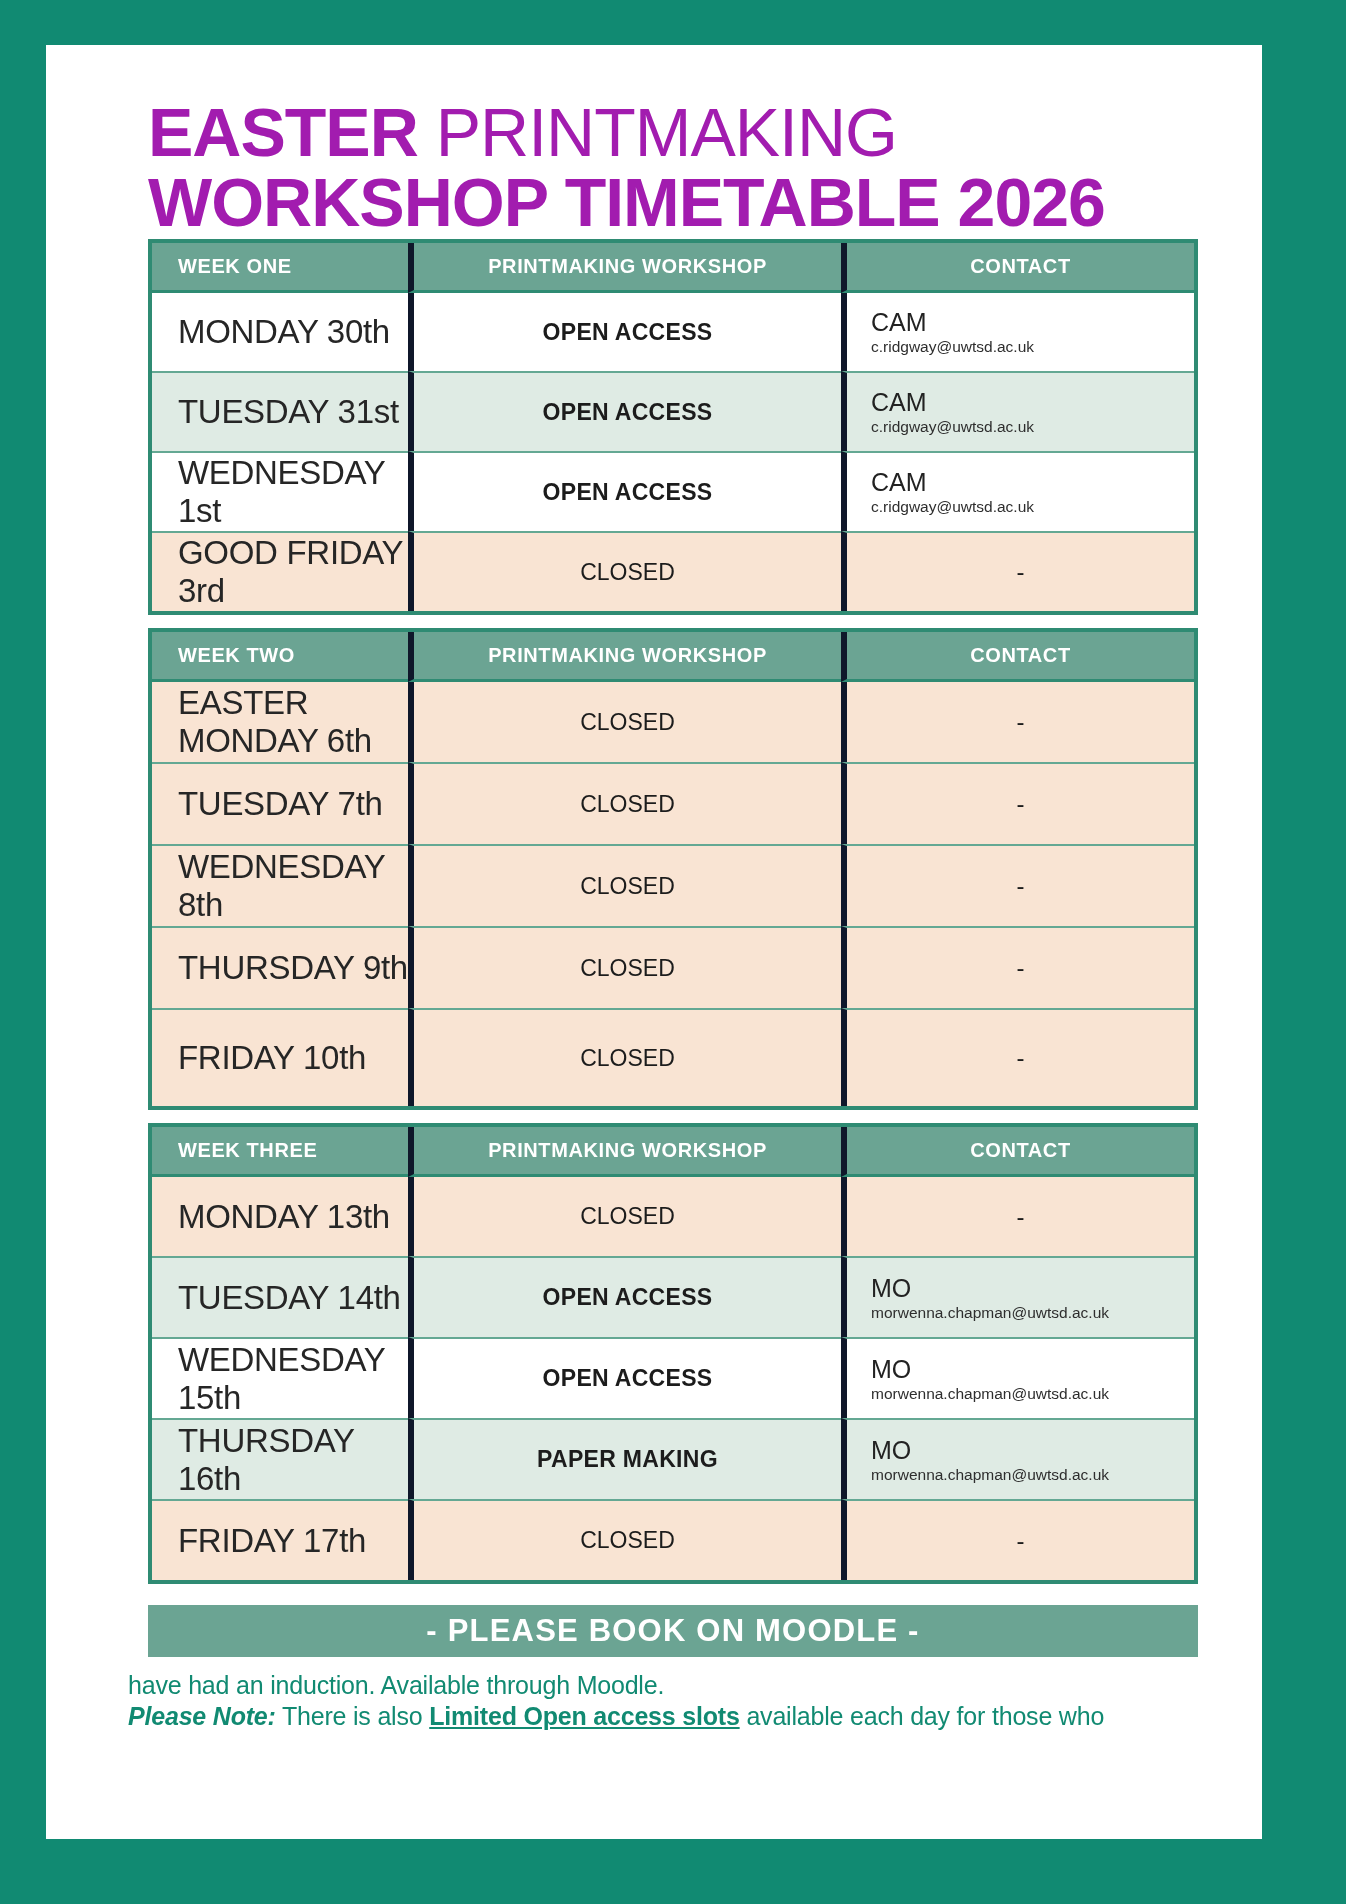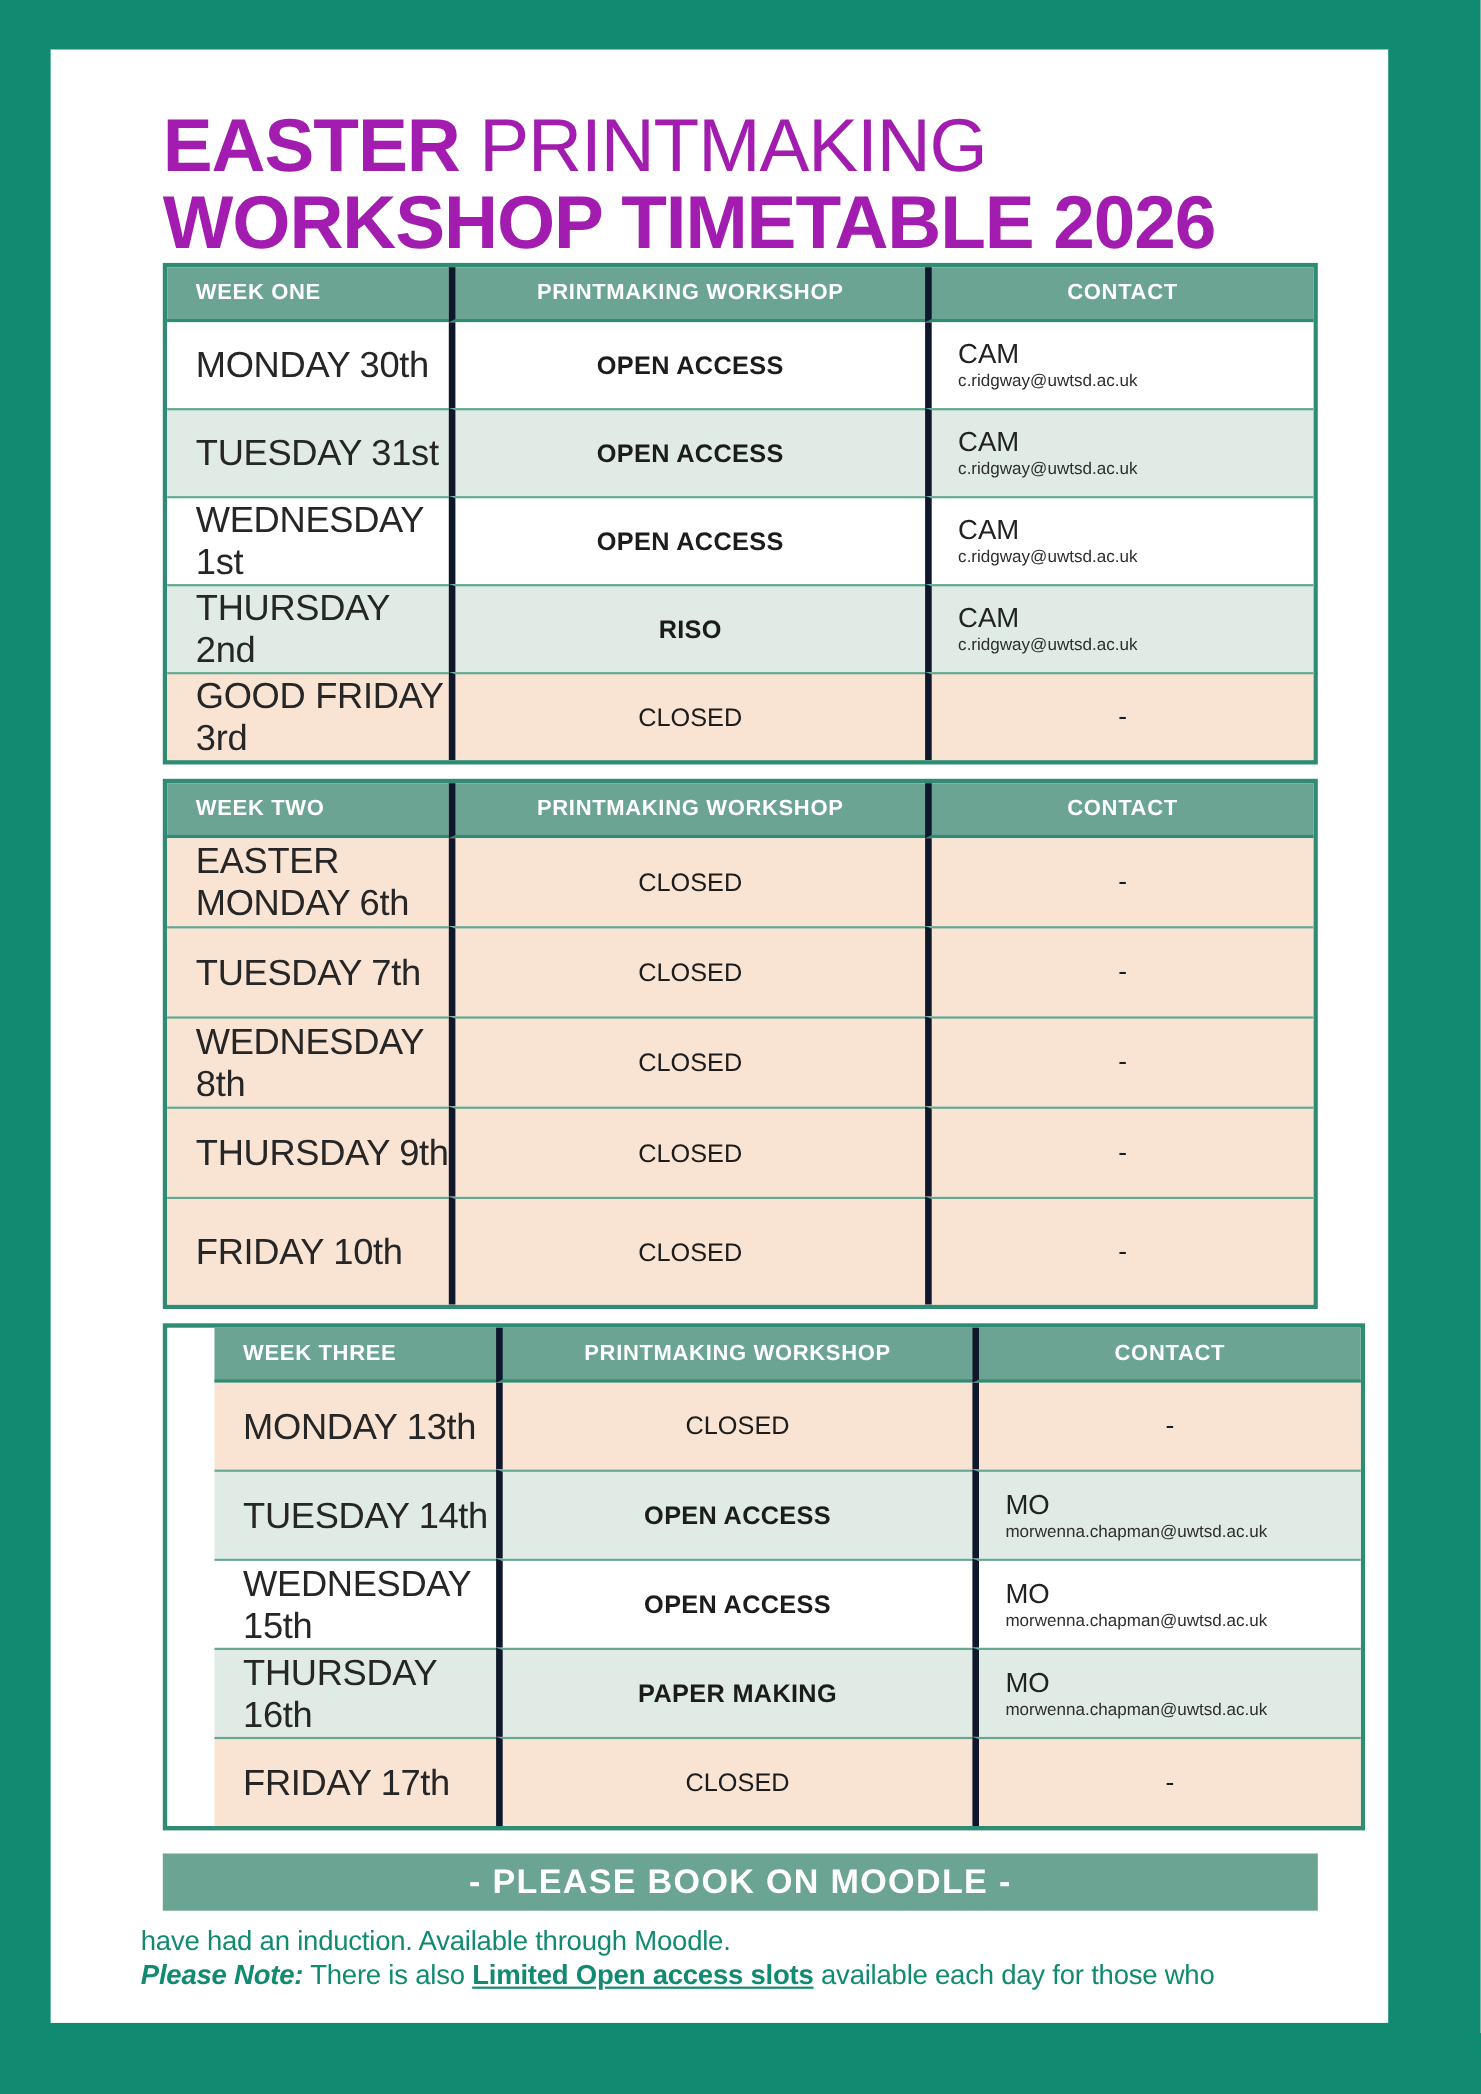--- a/index.html
+++ b/index.html
@@ -30,21 +30,21 @@
   
   table.tt{
     border-collapse:separate;border-spacing:0;
     table-layout:fixed;
     width:1050px;
     margin-left:102px;
     border:4px solid #2f8b73;
   }
   .tt-1{margin-top:2px;}
   .tt-2{margin-top:13px;}
-  .tt-3{margin-top:13px;padding-left:43px;}
+  .tt-3{margin-top:13px;}
   .tt th{
     background:#6ba493;
     color:#ffffff;
     font-weight:700;
     font-size:20px;
     letter-spacing:.6px;
     height:47px;
     border-bottom:3px solid #2f8b73;
     text-align:center;
     padding:0;
@@ -146,28 +146,20 @@
         </td>
       </tr>
       <tr class="row-white">
         <td class="day">WEDNESDAY 1st</td>
         <td class="ws ws-bold">OPEN ACCESS</td>
         <td class="contact">
           <div class="nm">CAM</div>
           <div class="em">c.ridgway@uwtsd.ac.uk</div>
         </td>
       </tr>
-      <tr class="row-green">
-        <td class="day">THURSDAY 2nd</td>
-        <td class="ws ws-bold">RISO</td>
-        <td class="contact">
-          <div class="nm">CAM</div>
-          <div class="em">c.ridgway@uwtsd.ac.uk</div>
-        </td>
-      </tr>
       <tr class="row-peach">
         <td class="day">GOOD FRIDAY 3rd</td>
         <td class="ws">CLOSED</td>
         <td class="contact-dash">-</td>
       </tr>
     </tbody>
   </table>
 
   <table class="tt tt-2">
     <colgroup>

